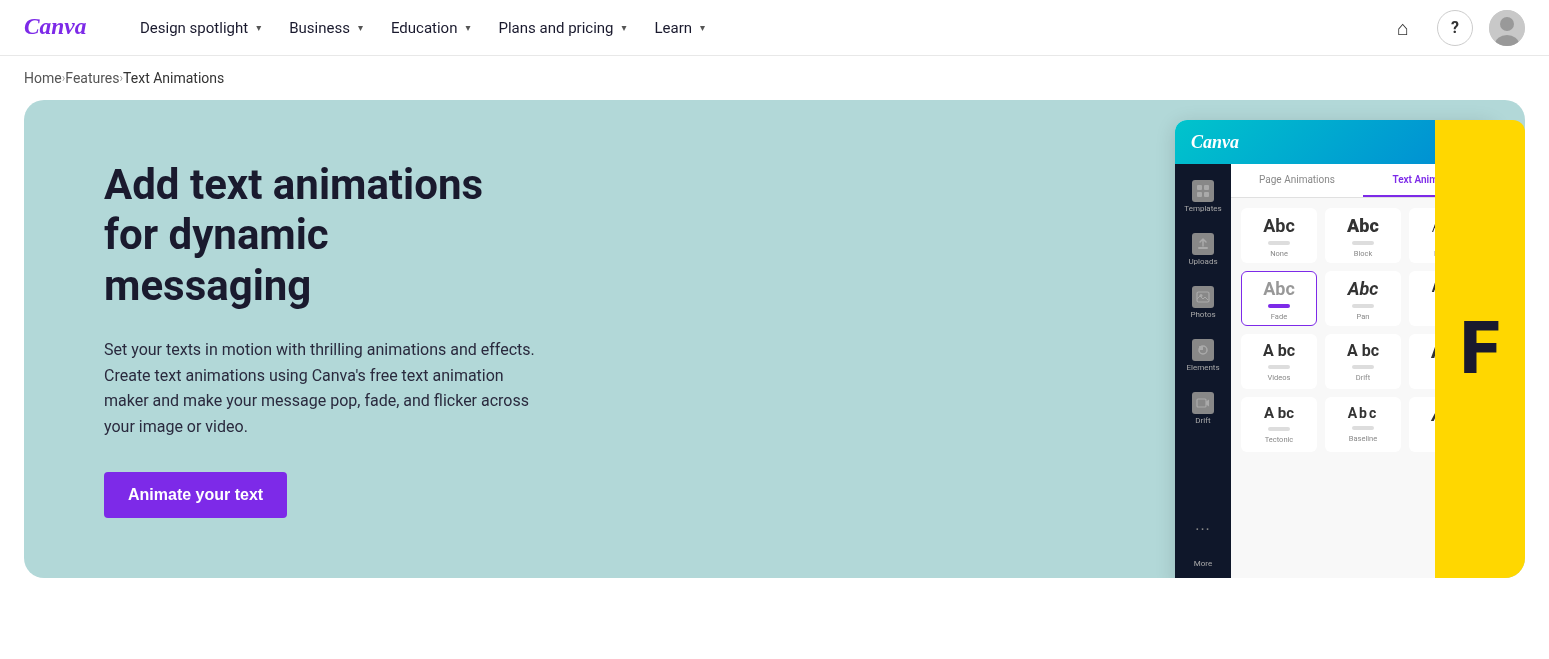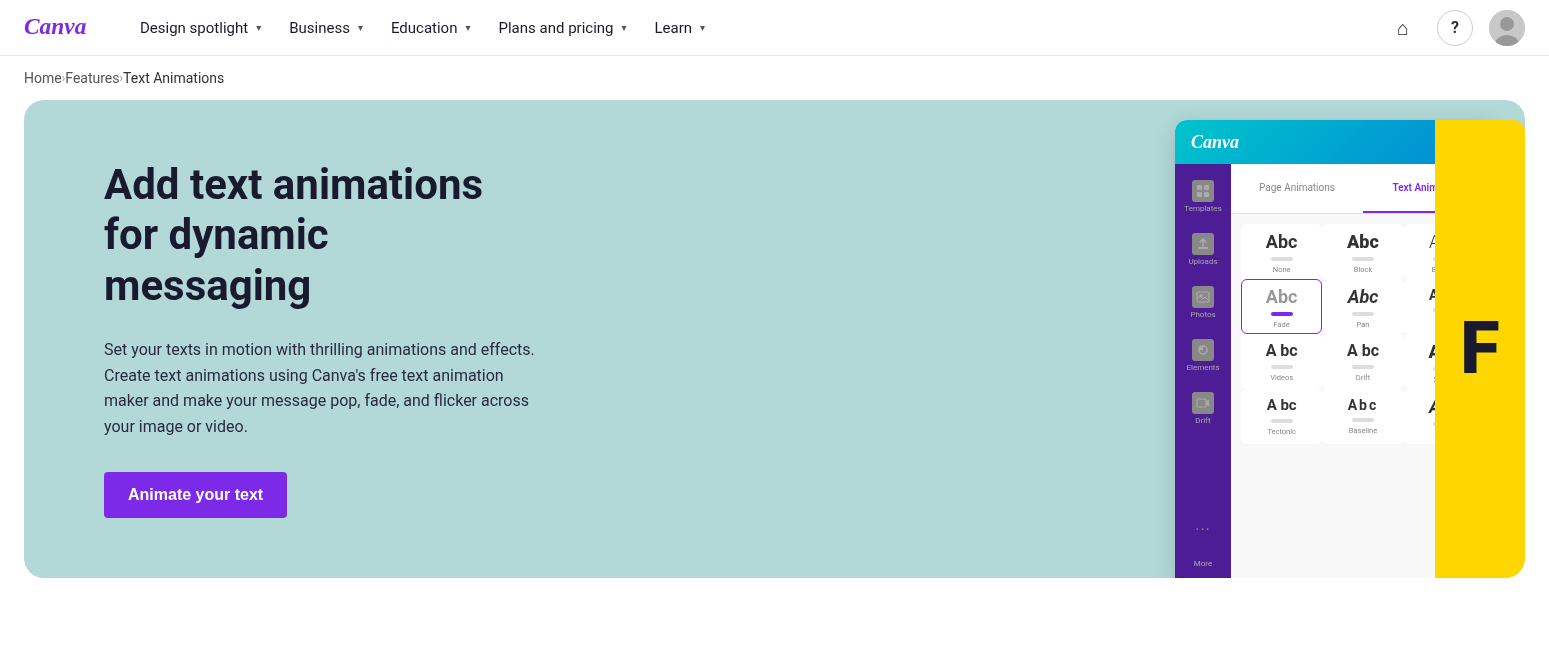--- a/index.html
+++ b/index.html
@@ -124,21 +124,21 @@
       font-style: italic;
       font-weight: 700;
       font-family: Georgia, serif;
     }
     .mockup-body {
       display: flex;
       height: 420px;
     }
     .mockup-sidebar {
       width: 56px;
-      background: #4c1d95;
+      background: #0f172a;
       display: flex;
       flex-direction: column;
       align-items: center;
       padding: 8px 0;
       gap: 4px;
     }
     .sidebar-icon-item {
       display: flex;
       flex-direction: column;
       align-items: center;
@@ -173,34 +173,35 @@
       overflow: hidden;
     }
     .anim-tabs {
       display: flex;
       border-bottom: 1px solid #e0e0e0;
       background: #fff;
     }
     .anim-tab {
       flex: 1;
       text-align: center;
-      padding: 18px 4px;
+      padding: 10px 4px;
       font-size: 10px;
       color: #888;
       cursor: pointer;
       border-bottom: 2px solid transparent;
     }
     .anim-tab.active {
       color: #7d2ae8;
       border-bottom: 2px solid #7d2ae8;
       font-weight: 600;
     }
     .anim-grid {
       display: grid;
       grid-template-columns: repeat(3, 1fr);
+      gap: 8px;
       padding: 10px;
       overflow-y: auto;
     }
     .anim-item {
       background: #fff;
       border-radius: 6px;
       padding: 8px 4px 4px;
       display: flex;
       flex-direction: column;
       align-items: center;

